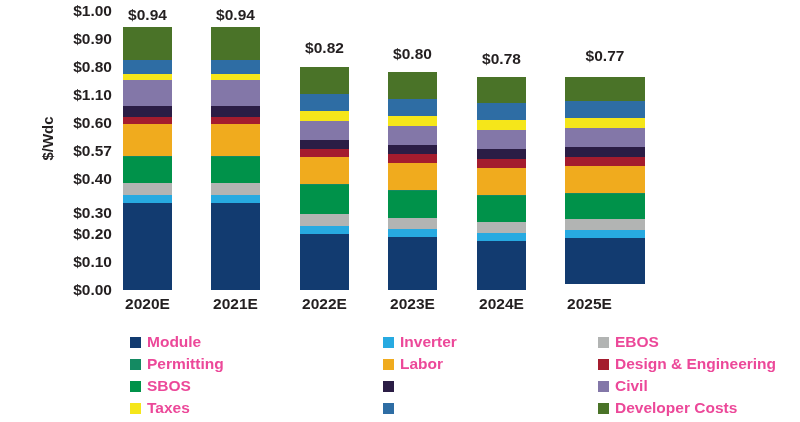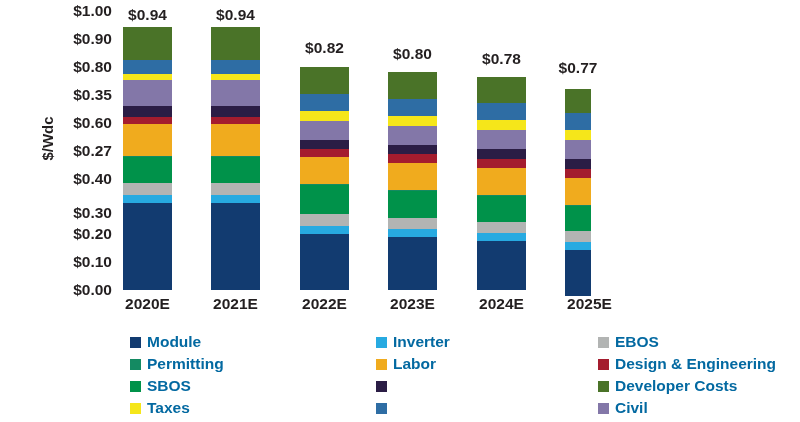--- a/index.html
+++ b/index.html
@@ -120,38 +120,38 @@
   }
   .legend-swatch {
     width: 11px;
     height: 11px;
     flex: 0 0 11px;
     margin-right: 6px;
   }
   .legend-text {
     font-size: 15.5px;
     font-weight: 700;
-    color: #0369a1;
+    color: #ec4899;
     line-height: 1;
   }
 </style>
 </head>
 <body>
 
 <div id="chart-root">
 
   <div class="ylabel-rot">$/Wdc</div>
 
   <div id="ytick-col">
       <div class="ytick" style="top: 3.3px;">$1.00</div>
       <div class="ytick" style="top: 31.17px;">$0.90</div>
       <div class="ytick" style="top: 59.04px;">$0.80</div>
-      <div class="ytick" style="top: 86.91px;">$0.35</div>
+      <div class="ytick" style="top: 86.91px;">$1.10</div>
       <div class="ytick" style="top: 114.78px;">$0.60</div>
-      <div class="ytick" style="top: 142.65px;">$0.27</div>
+      <div class="ytick" style="top: 142.65px;">$0.57</div>
       <div class="ytick" style="top: 170.52px;">$0.40</div>
       <div class="ytick" style="top: 205px;">$0.30</div>
       <div class="ytick" style="top: 226.26px;">$0.20</div>
       <div class="ytick" style="top: 254.13px;">$0.10</div>
       <div class="ytick" style="top: 282px;">$0.00</div>
     </div>
 
   <div id="plot">
       <div class="bar-group" style="left: 123px; width: 49px; bottom: 10px; height: 261.978px;">
         <div class="bar-stack">
@@ -236,21 +236,21 @@
           <div class="seg" title="Labor" style="background: rgb(240, 171, 30); height: 27.0339px;"></div>
           <div class="seg" title="Permitting" style="background: rgb(20, 138, 98); height: 1.1148px;"></div>
           <div class="seg" title="SBOS" style="background: rgb(0, 146, 74); height: 25.9191px;"></div>
           <div class="seg" title="EBOS" style="background: rgb(178, 180, 179); height: 11.148px;"></div>
           <div class="seg" title="Inverter" style="background: rgb(39, 170, 225); height: 8.0823px;"></div>
           <div class="seg" title="Module" style="background: rgb(18, 59, 112); height: 49.0512px;"></div>
         </div>
         <div class="bar-total" style="bottom: 223.386px;">$0.78</div>
       </div>
       <div class="xtick" style="left: 477px; width: 49px;">2024E</div>
-      <div class="bar-group" style="left: 565px; width: 26px; bottom: 4px; height: 214.599px;">
+      <div class="bar-group" style="left: 565px; width: 56px; bottom: 16px; height: 214.599px; padding-left: 24px;">
         <div class="bar-stack">
           <div class="seg" title="Developer Costs" style="background: rgb(74, 115, 40); height: 23.9682px;"></div>
           <div class="seg" title="EPC Overhead &amp; Margin" style="background: rgb(46, 109, 164); height: 17.0007px;"></div>
           <div class="seg" title="Taxes" style="background: rgb(245, 230, 26); height: 10.0332px;"></div>
           <div class="seg" title="Civil" style="background: rgb(131, 119, 168); height: 18.9516px;"></div>
           <div class="seg" title="Logistics &amp; Misc." style="background: rgb(43, 29, 69); height: 10.0332px;"></div>
           <div class="seg" title="Design &amp; Engineering" style="background: rgb(164, 28, 46); height: 8.9184px;"></div>
           <div class="seg" title="Labor" style="background: rgb(240, 171, 30); height: 27.0339px;"></div>
           <div class="seg" title="Permitting" style="background: rgb(20, 138, 98); height: 1.1148px;"></div>
           <div class="seg" title="SBOS" style="background: rgb(0, 146, 74); height: 25.083px;"></div>
@@ -275,21 +275,21 @@
         </div>
         <div class="legend-item">
           <span class="legend-swatch" style="background: rgb(0, 146, 74);"></span>
           <span class="legend-text">SBOS</span>
         </div>
         <div class="legend-item">
           <span class="legend-swatch" style="background: rgb(245, 230, 26);"></span>
           <span class="legend-text">Taxes</span>
         </div>
       </div>
-      <div class="legend-col" style="left: 246px;">
+      <div class="legend-col" style="left: 253px;">
         <div class="legend-item">
           <span class="legend-swatch" style="background: rgb(39, 170, 225);"></span>
           <span class="legend-text">Inverter</span>
         </div>
         <div class="legend-item">
           <span class="legend-swatch" style="background: rgb(240, 171, 30);"></span>
           <span class="legend-text">Labor</span>
         </div>
         <div class="legend-item">
           <span class="legend-swatch" style="background: rgb(43, 29, 69);"></span>
@@ -301,23 +301,23 @@
       <div class="legend-col" style="left: 468px;">
         <div class="legend-item">
           <span class="legend-swatch" style="background: rgb(178, 180, 179);"></span>
           <span class="legend-text">EBOS</span>
         </div>
         <div class="legend-item">
           <span class="legend-swatch" style="background: rgb(164, 28, 46);"></span>
           <span class="legend-text">Design &amp; Engineering</span>
         </div>
         <div class="legend-item">
+          <span class="legend-swatch" style="background: rgb(131, 119, 168);"></span>
+          <span class="legend-text">Civil</span>
+        </div>
+        <div class="legend-item">
           <span class="legend-swatch" style="background: rgb(74, 115, 40);"></span>
           <span class="legend-text">Developer Costs</span>
         </div>
-        <div class="legend-item">
-          <span class="legend-swatch" style="background: rgb(131, 119, 168);"></span>
-          <span class="legend-text">Civil</span>
-        </div>
       </div>
     </div>
 
 </div>
 
 </body></html>

